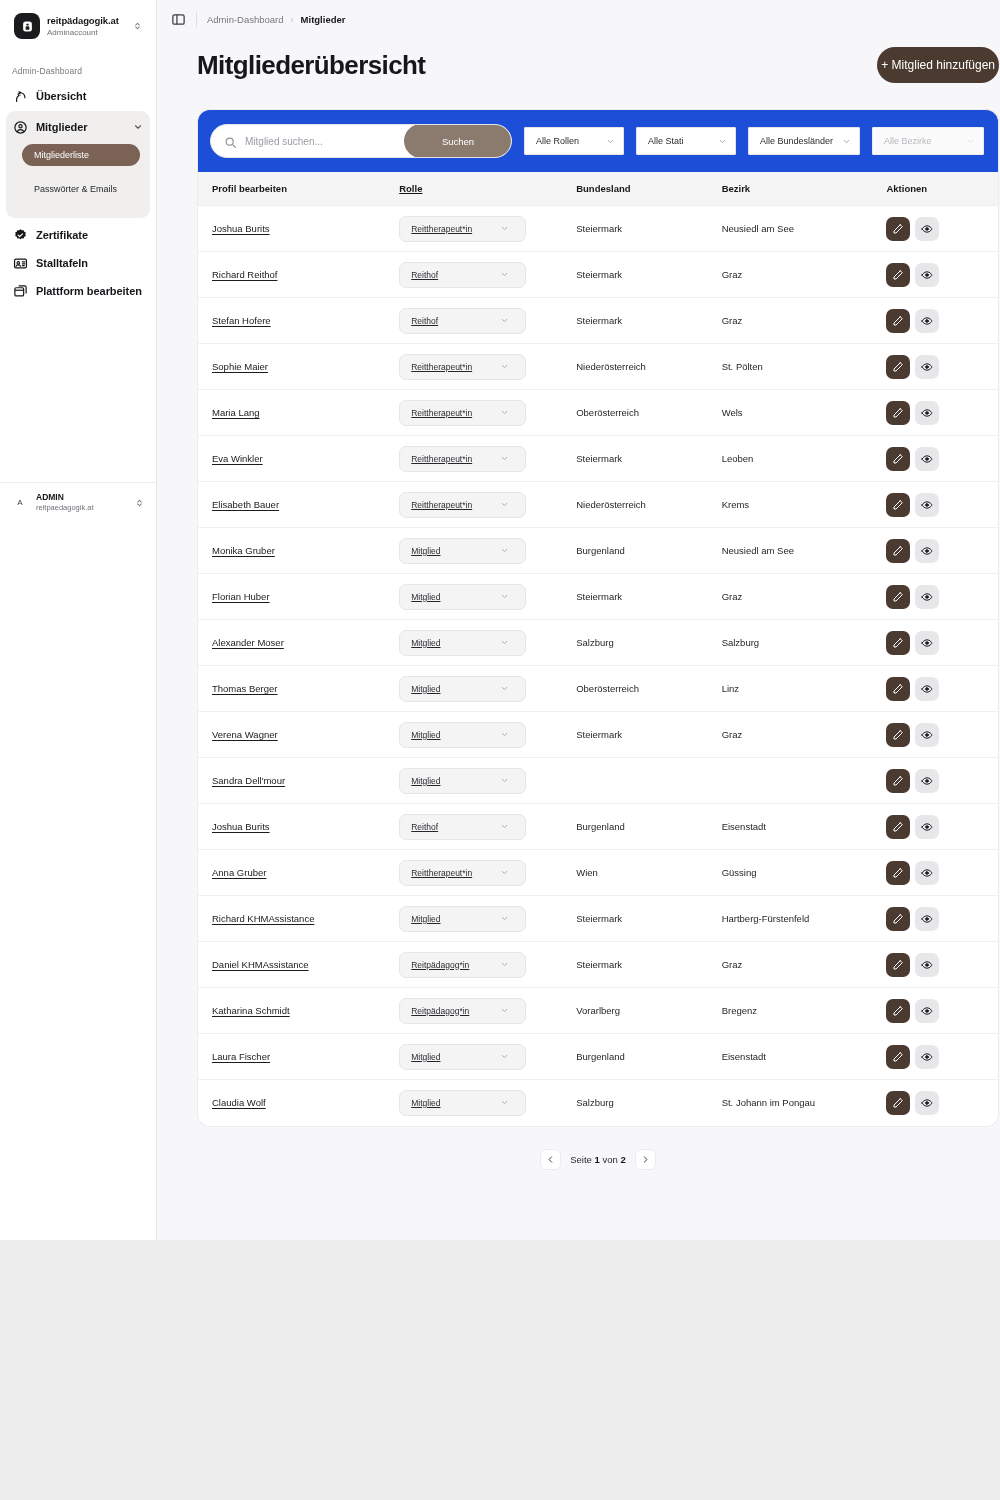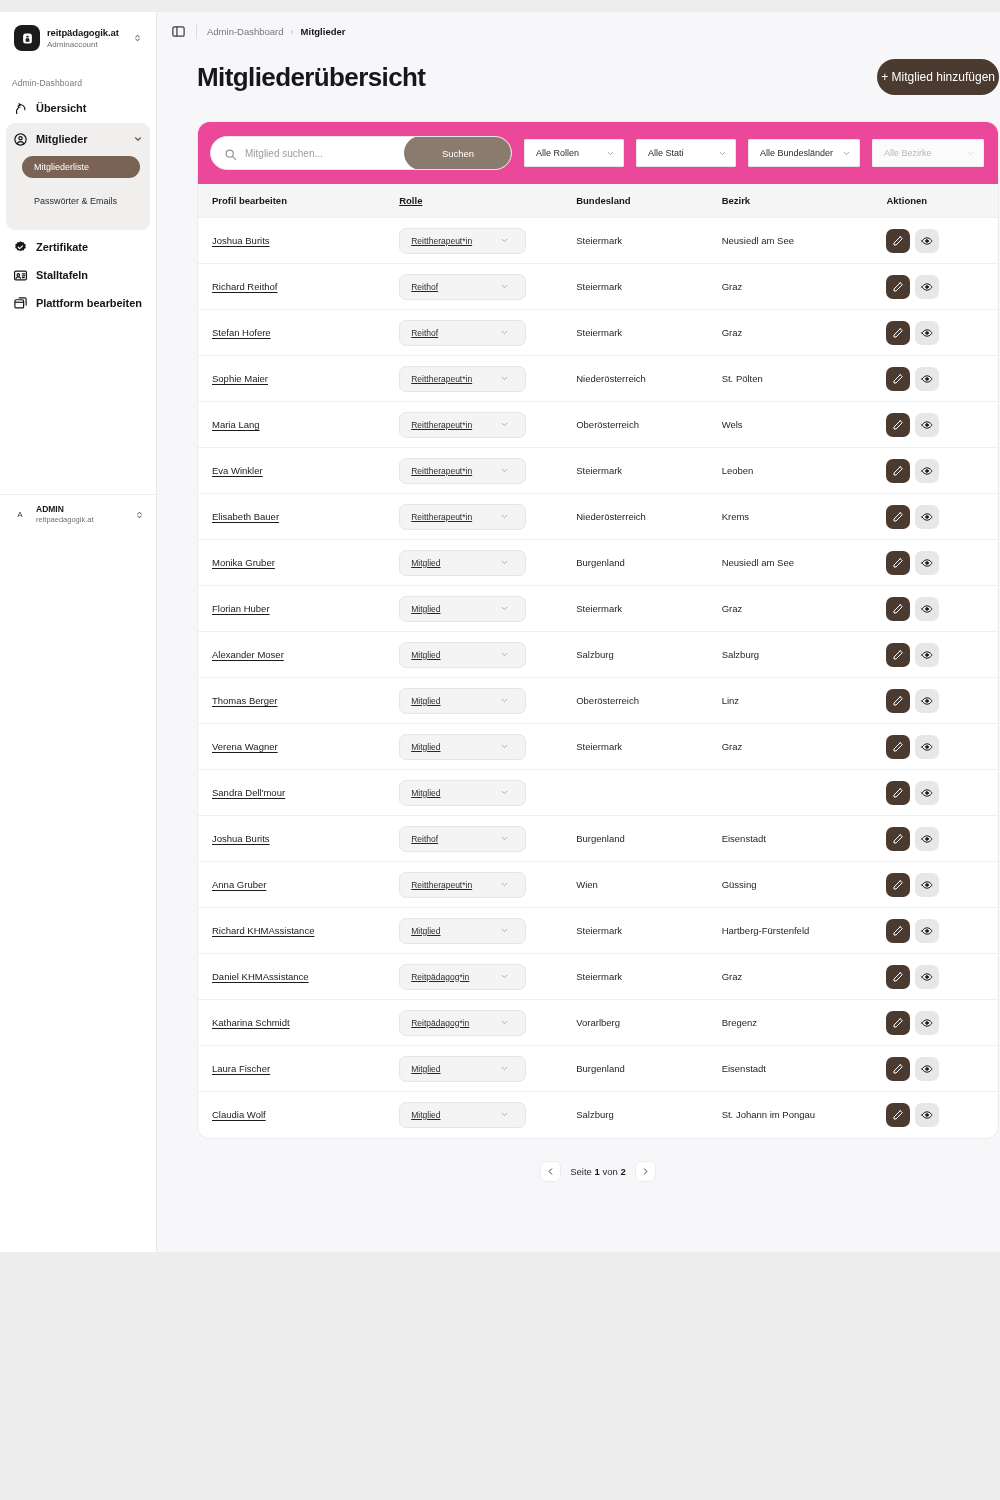--- a/index.html
+++ b/index.html
@@ -4,21 +4,21 @@
 <title>Mitgliederübersicht</title>
 <style>
   * { box-sizing: border-box; margin: 0; padding: 0; }
   html, body {
     width: 1000px; height: 1500px;
     background: #ededed;
     font-family: "Liberation Sans", "DejaVu Sans", sans-serif;
     -webkit-font-smoothing: antialiased;
   }
   .app {
-    position: absolute; left: 0; top: 12px;
+    position: absolute; left: 0; top: 0;
     width: 1000px; height: 1240px;
     background: #f7f7f9;
     display: flex;
     overflow: hidden;
   }
   
   .sidebar {
     width: 157px; min-width: 157px; height: 1240px;
     background: #ffffff;
     border-right: 1px solid #e9e9ec;
@@ -122,21 +122,21 @@
   .page-title { font-size: 26px; font-weight: bold; color: #17171a; letter-spacing: -0.6px; }
   .btn-primary {
     background: #4b3a2f; color: #fff;
     font-size: 12px; border: none; border-radius: 20px;
     padding: 0 4px; height: 36px; cursor: pointer;
     white-space: nowrap;
     font-family: inherit;
   }
 
   .filterbar {
-    background: #ec4899;
+    background: #1d4ed8;
     border: 1px solid #ededf0;
     border-radius: 13px 13px 0 0;
     border-bottom: none;
     padding: 14px 14px 14px 12px;
     display: flex; align-items: center; gap: 12px;
   }
   .search-wrap {
     flex: 0 0 302px; height: 34px;
     background: #ffffff;
     border: 1px solid #e4e4e8;

